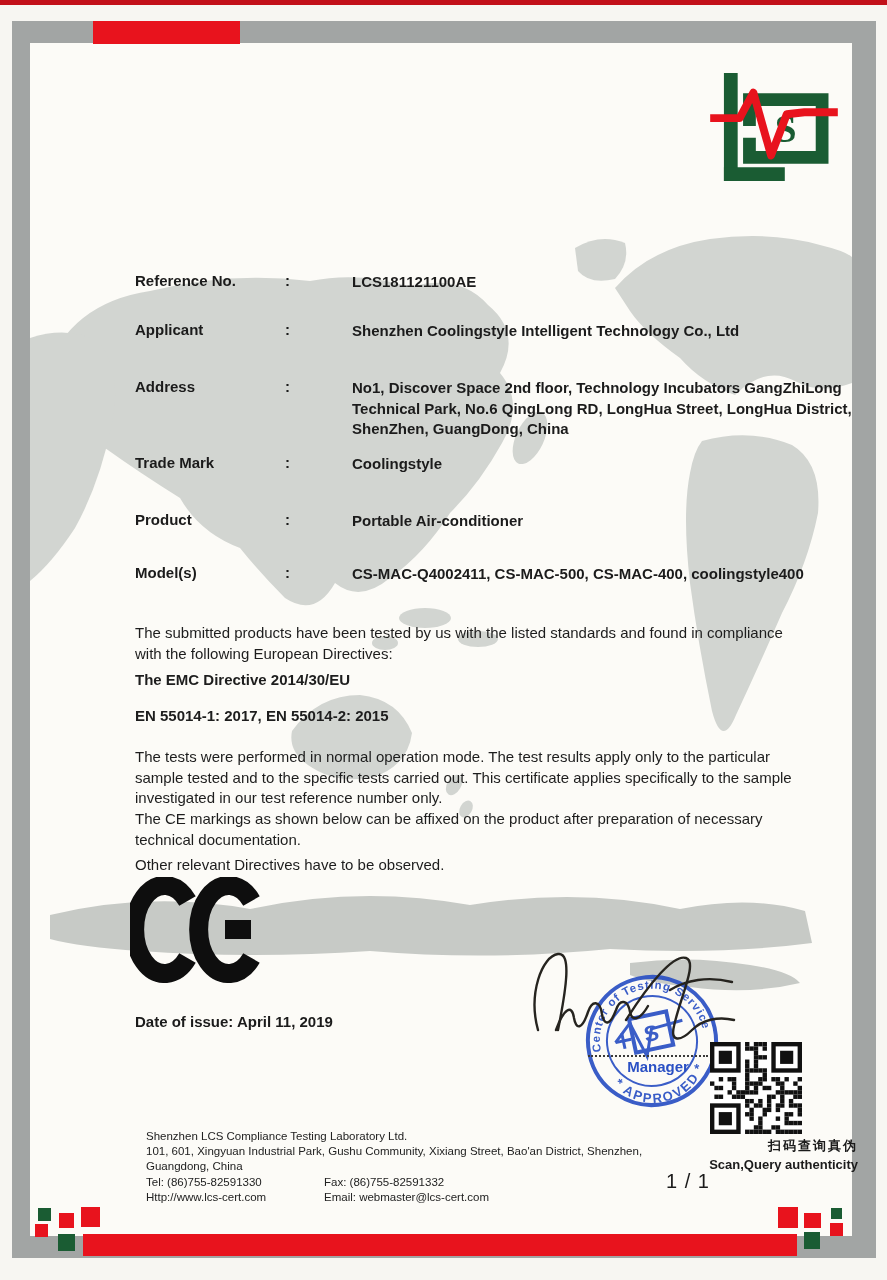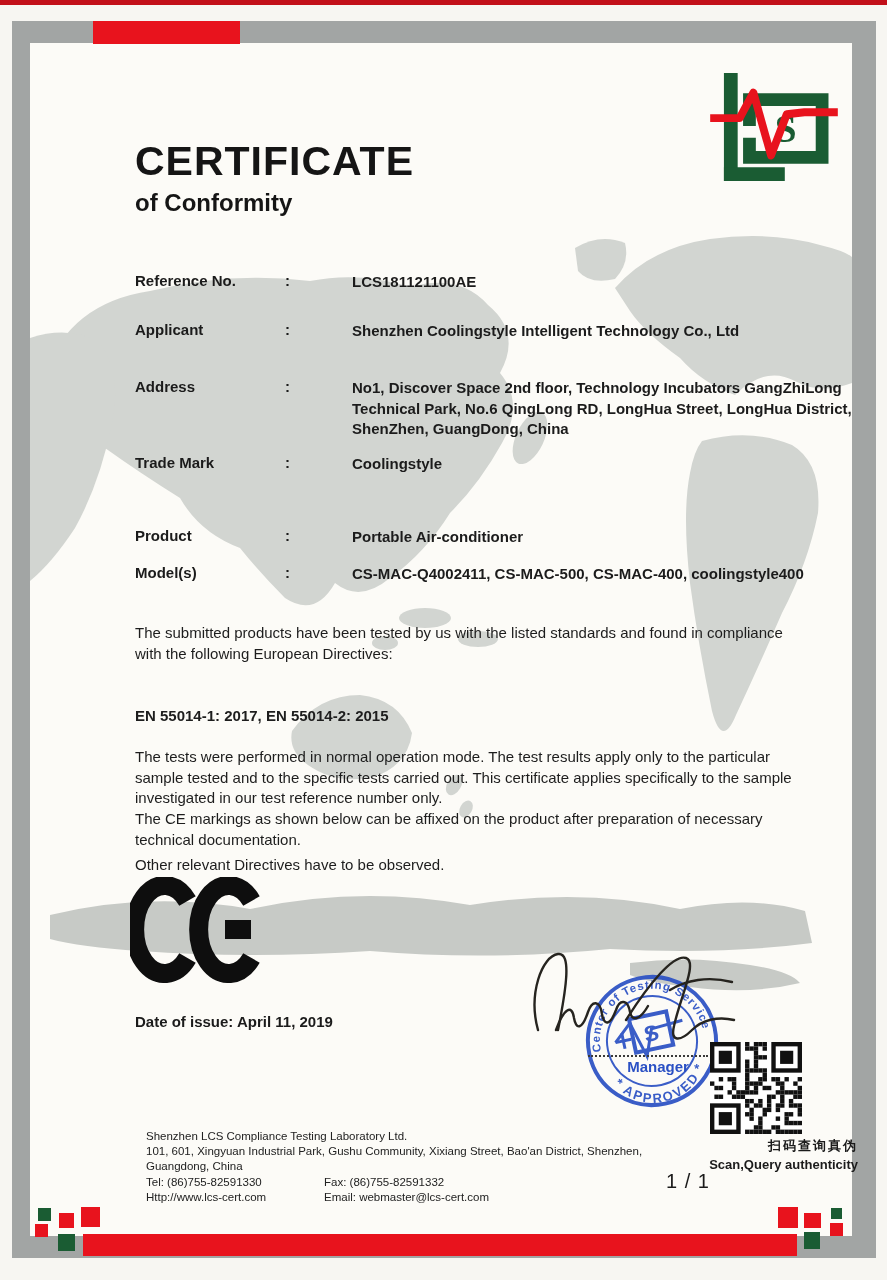--- a/index.html
+++ b/index.html
@@ -103,24 +103,20 @@
         <rect x="14" y="96" width="62" height="14"></rect>
       </g>
       <g fill="none" stroke="#1a5c33" stroke-width="13">
         <path d="M40 54 V27 H114 V86 H40 V66"></path>
       </g>
       <text x="77" y="70" font-size="40" font-weight="bold" fill="#1a5c33" text-anchor="middle" font-family="Liberation Serif, DejaVu Serif, serif">S</text>
       <polyline points="0,46 30,46 44,20 62,84 78,42 96,40 130,40" fill="none" stroke="#e8131d" stroke-width="8" stroke-linejoin="round"></polyline>
     </svg>
   </div>
 
-  <div class="title-block">
-    <div class="title-main">CERTIFICATE</div>
-    <div class="title-sub">of Conformity</div>
-  </div>
 
   <div class="field-row" style="top:229px">
     <span class="field-label">Reference No.</span>
     <span class="field-colon">:</span>
     <span class="field-value">LCS181121100AE</span>
   </div>
   <div class="field-row" style="top:278px">
     <span class="field-label">Applicant</span>
     <span class="field-colon">:</span>
     <span class="field-value">Shenzhen Coolingstyle Intelligent Technology Co., Ltd</span>
@@ -128,32 +124,33 @@
   <div class="field-row" style="top:335px">
     <span class="field-label">Address</span>
     <span class="field-colon">:</span>
     <span class="field-value">No1, Discover Space 2nd floor, Technology Incubators GangZhiLong Technical Park, No.6 QingLong RD, LongHua Street, LongHua District, ShenZhen, GuangDong, China</span>
   </div>
   <div class="field-row" style="top:411px">
     <span class="field-label">Trade Mark</span>
     <span class="field-colon">:</span>
     <span class="field-value">Coolingstyle</span>
   </div>
-  <div class="field-row" style="top:484px">
+  <div class="field-row" style="top:468px">
     <span class="field-label">Product</span>
     <span class="field-colon">:</span>
     <span class="field-value">Portable Air-conditioner</span>
   </div>
   <div class="field-row" style="top:521px">
     <span class="field-label">Model(s)</span>
     <span class="field-colon">:</span>
     <span class="field-value">CS-MAC-Q4002411, CS-MAC-500, CS-MAC-400, coolingstyle400</span>
   </div>
 
   <div class="para" style="top:580px">The submitted products have been tested by us with the listed standards and found in compliance with the following European Directives:</div>
+  <div class="para para-bold" style="top:627px">The EMC Directive 2014/30/EU</div>
   <div class="para para-bold" style="top:663px">EN 55014-1: 2017, EN 55014-2: 2015</div>
   <div class="para" style="top:704px">The tests were performed in normal operation mode. The test results apply only to the particular sample tested and to the specific tests carried out. This certificate applies specifically to the sample investigated in our test reference number only.</div>
   <div class="para" style="top:766px">The CE markings as shown below can be affixed on the product after preparation of necessary technical documentation.</div>
   <div class="para" style="top:812px">Other relevant Directives have to be observed.</div>
 
   <div class="ce-mark">
     <svg viewBox="0 0 132 106" width="132" height="106" xmlns="http://www.w3.org/2000/svg">
       <g fill="none" stroke="#0e0e0e" stroke-width="19">
         <path d="M57.5 24 A30 44 0 1 0 57.5 81"></path>
         <path d="M121.5 24 A30 44 0 1 0 121.5 81"></path>

